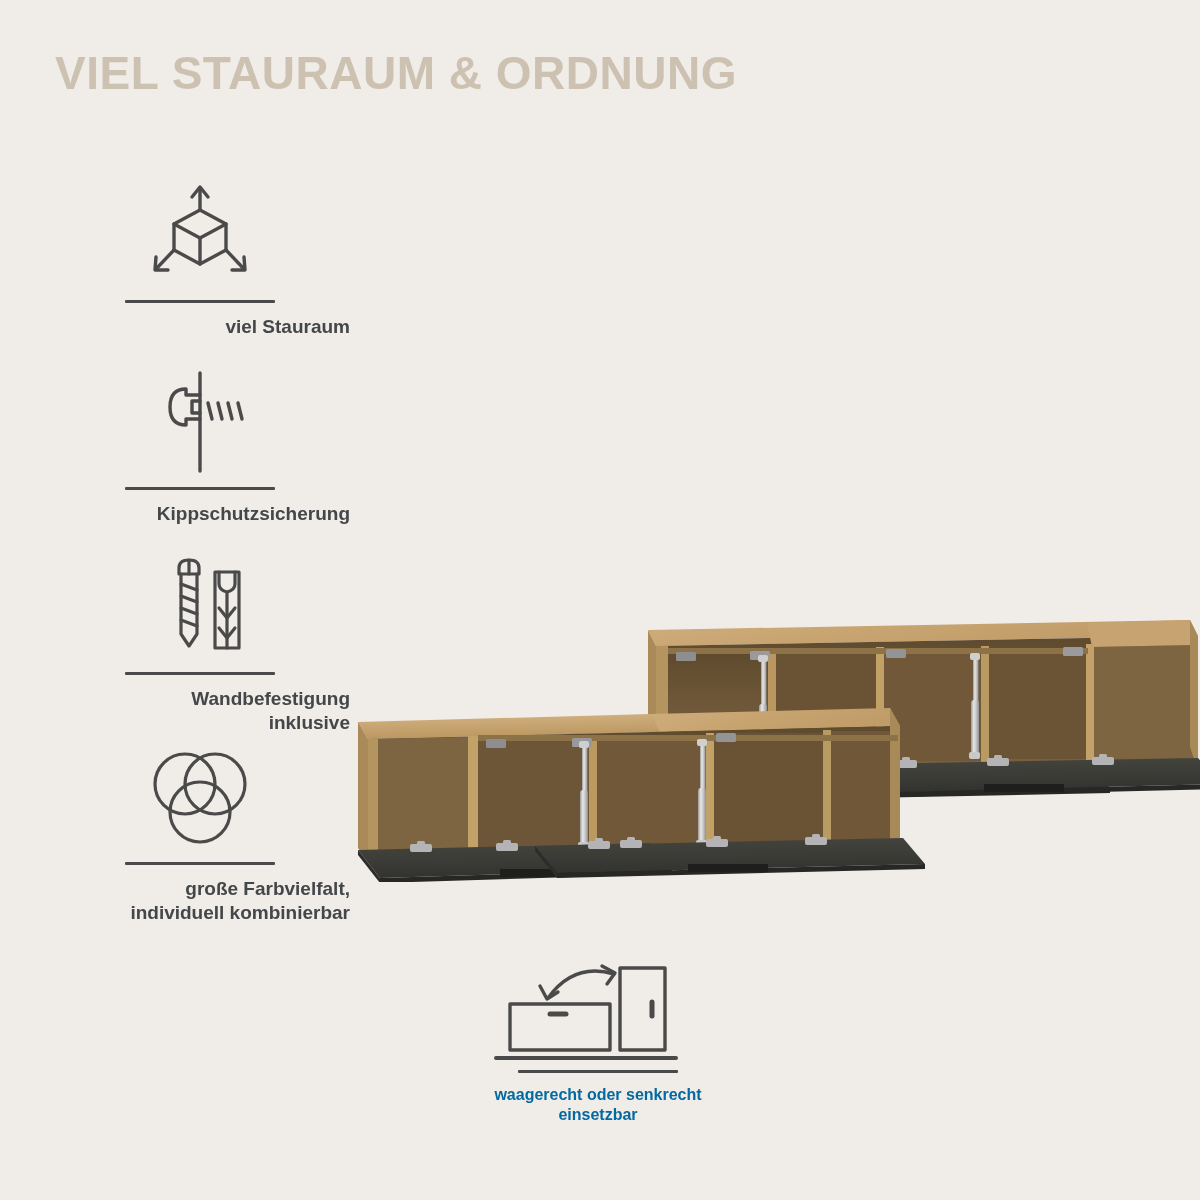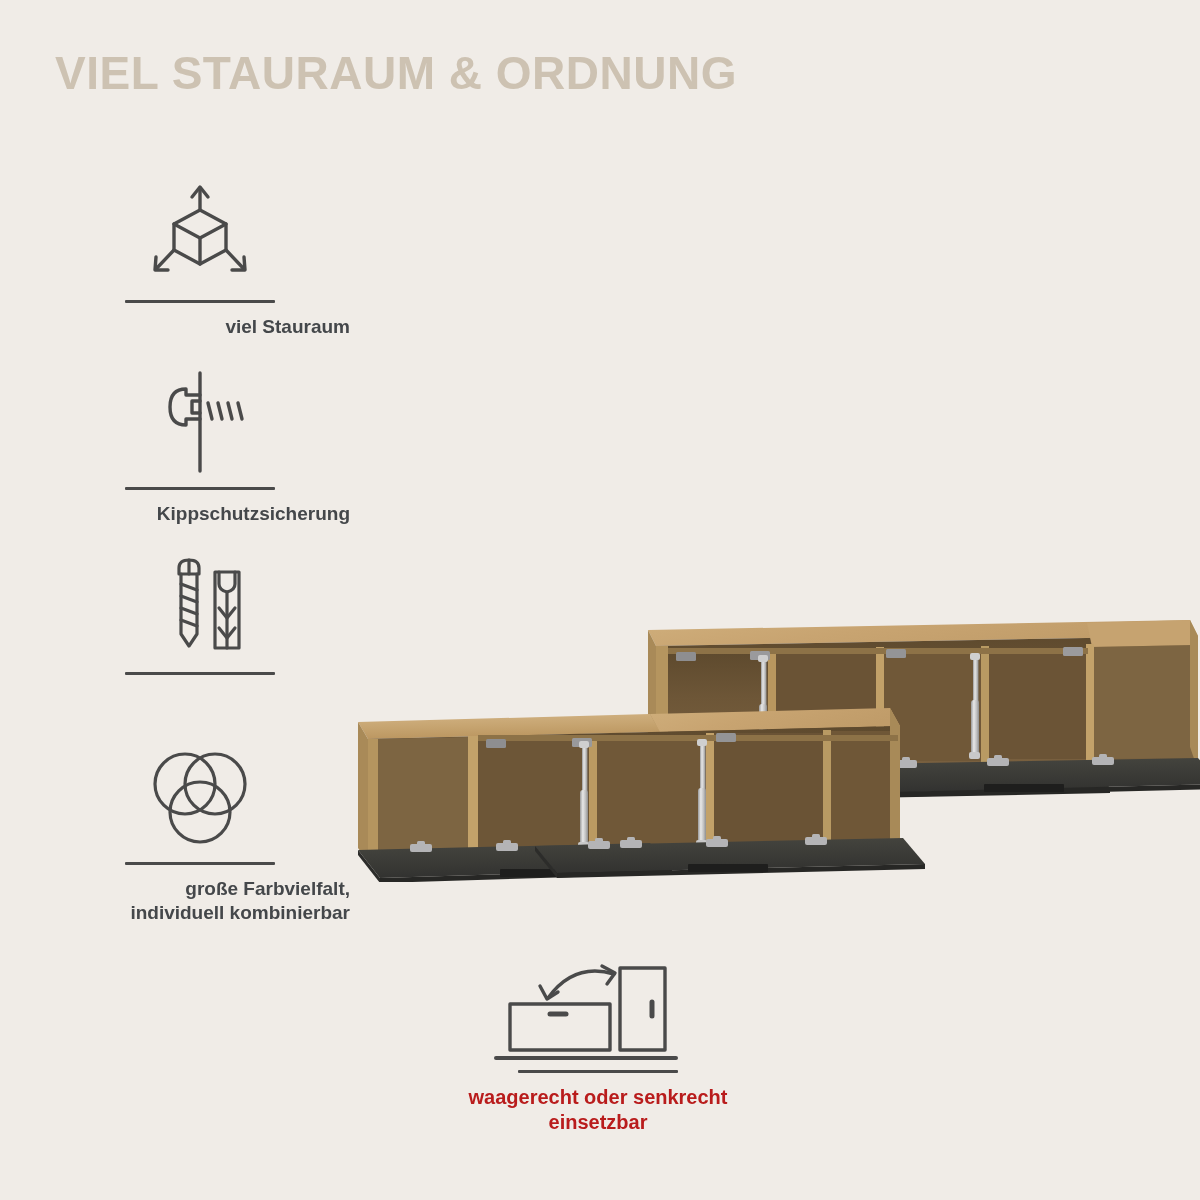--- a/index.html
+++ b/index.html
@@ -81,23 +81,23 @@
     justify-content: center;
   }
   .feature-bottom .divider {
     width: 160px;
     height: 3px;
     background: #4a4a4a;
     margin: 8px auto 12px auto;
     border-radius: 1px;
   }
   .feature-bottom .caption {
-    font-size: 20px;
+    font-size: 16px;
     font-weight: 700;
-    color: #b91c1c;
+    color: #0369a1;
     line-height: 1.25;
     white-space: pre-line;
   }
   #feat-orient { left: 438px; top: 930px; }
   #feat-mount  { left: 772px; top: 920px; }
 
   
   .furniture {
     position: absolute;
     left: 350px;
@@ -168,20 +168,22 @@
         <path d="M46 68 L62 74"></path>
 
         <path d="M80 20 L104 20 L104 96 L80 96 Z"></path>
         <path d="M84 20 L84 32 Q84 38 92 40 Q100 38 100 32 L100 20"></path>
         <path d="M92 40 L92 96"></path>
         <path d="M84 56 L92 66 L100 56"></path>
         <path d="M84 76 L92 86 L100 76"></path>
       </svg>
     </div>
     <div class="divider"></div>
+    <div class="caption">Wandbefestigung
+inklusive</div>
   </div>
 
   <div class="feature" id="feat-farb">
     <div class="icon-box">
       <svg width="120" height="110" viewBox="0 0 120 110" fill="none" stroke="#4a4a4a" stroke-width="3.2">
         <circle cx="45" cy="42" r="30"></circle>
         <circle cx="75" cy="42" r="30"></circle>
         <circle cx="60" cy="70" r="30"></circle>
       </svg>
     </div>

